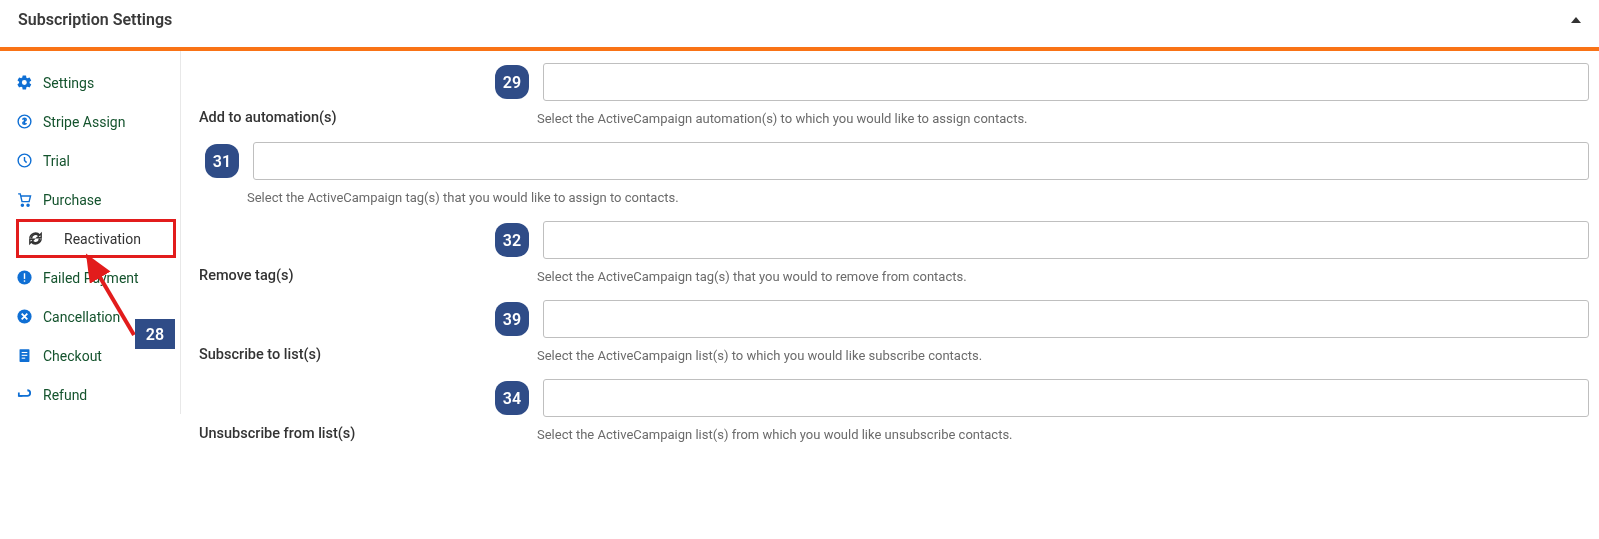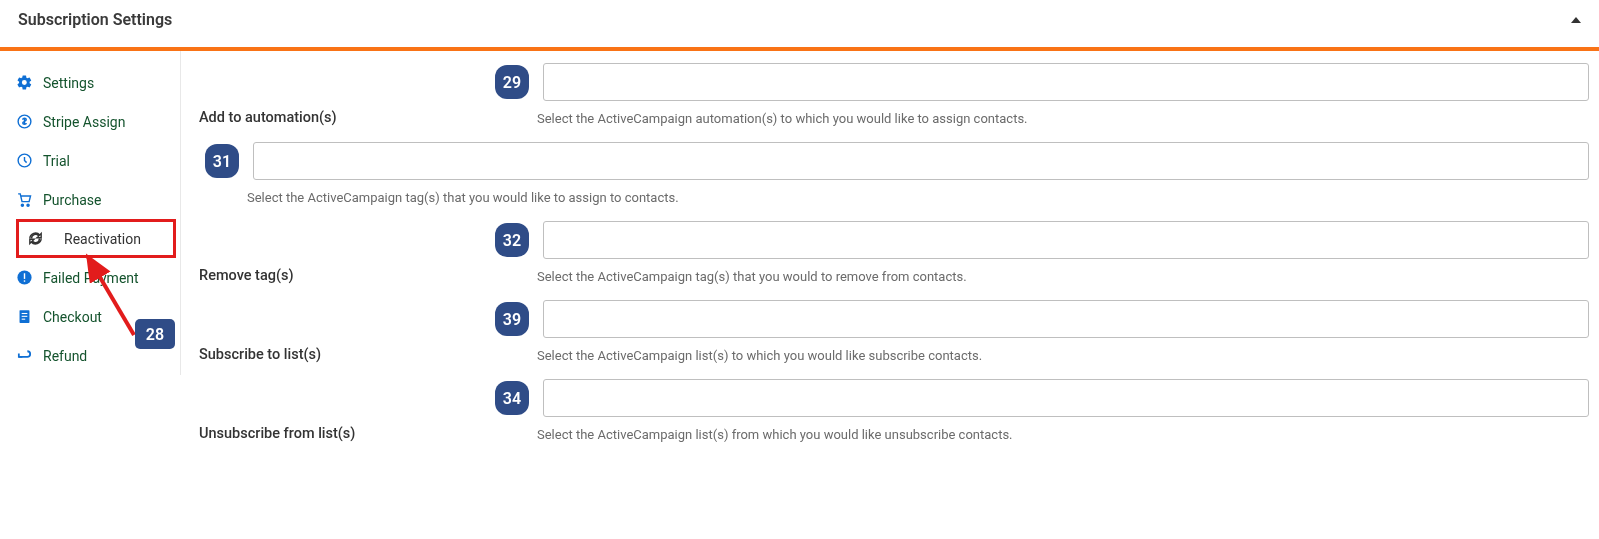--- a/index.html
+++ b/index.html
@@ -73,21 +73,21 @@
   .badge-annotation {
     position: absolute;
     width: 40px;
     height: 30px;
     background: #2f4c87;
     color: #fff;
     font-weight: 600;
     display: flex;
     align-items: center;
     justify-content: center;
-    border-radius: 5px;
+    border-radius: 0;
     font-size: 16px;
   }
 
   .content {
     flex: 1;
     padding: 12px 10px 20px 18px;
     position: relative;
   }
   .field-row {
     display: flex;
@@ -210,20 +210,29 @@
           <span class="icon">
             <svg viewBox="0 0 24 24" width="17" height="17" fill="#0f6fd4">
                 <circle cx="12" cy="12" r="10"></circle>
                 <rect x="11" y="6" width="2" height="8" fill="#fff"></rect>
                 <rect x="11" y="16" width="2" height="2" fill="#fff"></rect>
               </svg>
           </span>
           <span>Failed Payment</span>
         </div>
 
+        <div class="sidebar-item">
+          <span class="icon">
+            <svg viewBox="0 0 24 24" width="17" height="17" fill="#0f6fd4">
+                <circle cx="12" cy="12" r="10"></circle>
+                <path d="M8 8l8 8M16 8l-8 8" stroke="#fff" stroke-width="2.5"></path>
+              </svg>
+          </span>
+          <span>Cancellation</span>
+        </div>
 
         <div class="sidebar-item">
           <span class="icon">
             <svg viewBox="0 0 24 24" width="17" height="17" fill="#0f6fd4">
                 <rect x="5" y="3" width="14" height="18" rx="1"></rect>
                 <rect x="8" y="7" width="8" height="1.5" fill="#fff"></rect>
                 <rect x="8" y="11" width="8" height="1.5" fill="#fff"></rect>
                 <rect x="8" y="15" width="5" height="1.5" fill="#fff"></rect>
               </svg>
           </span>

